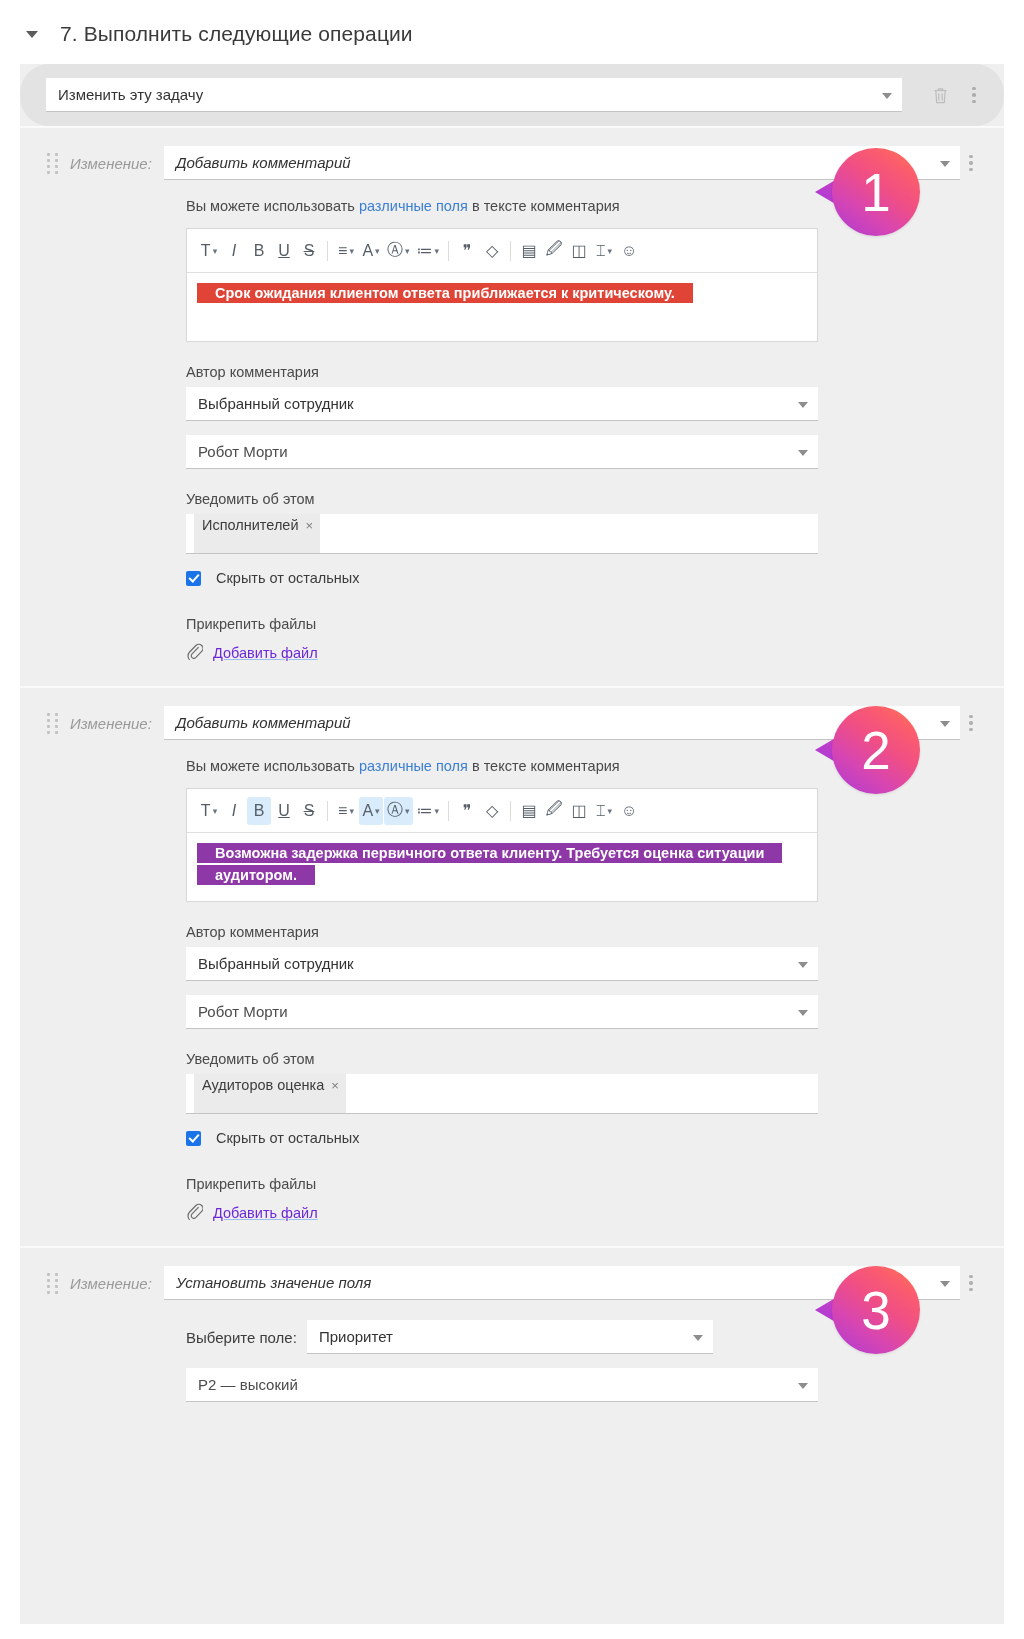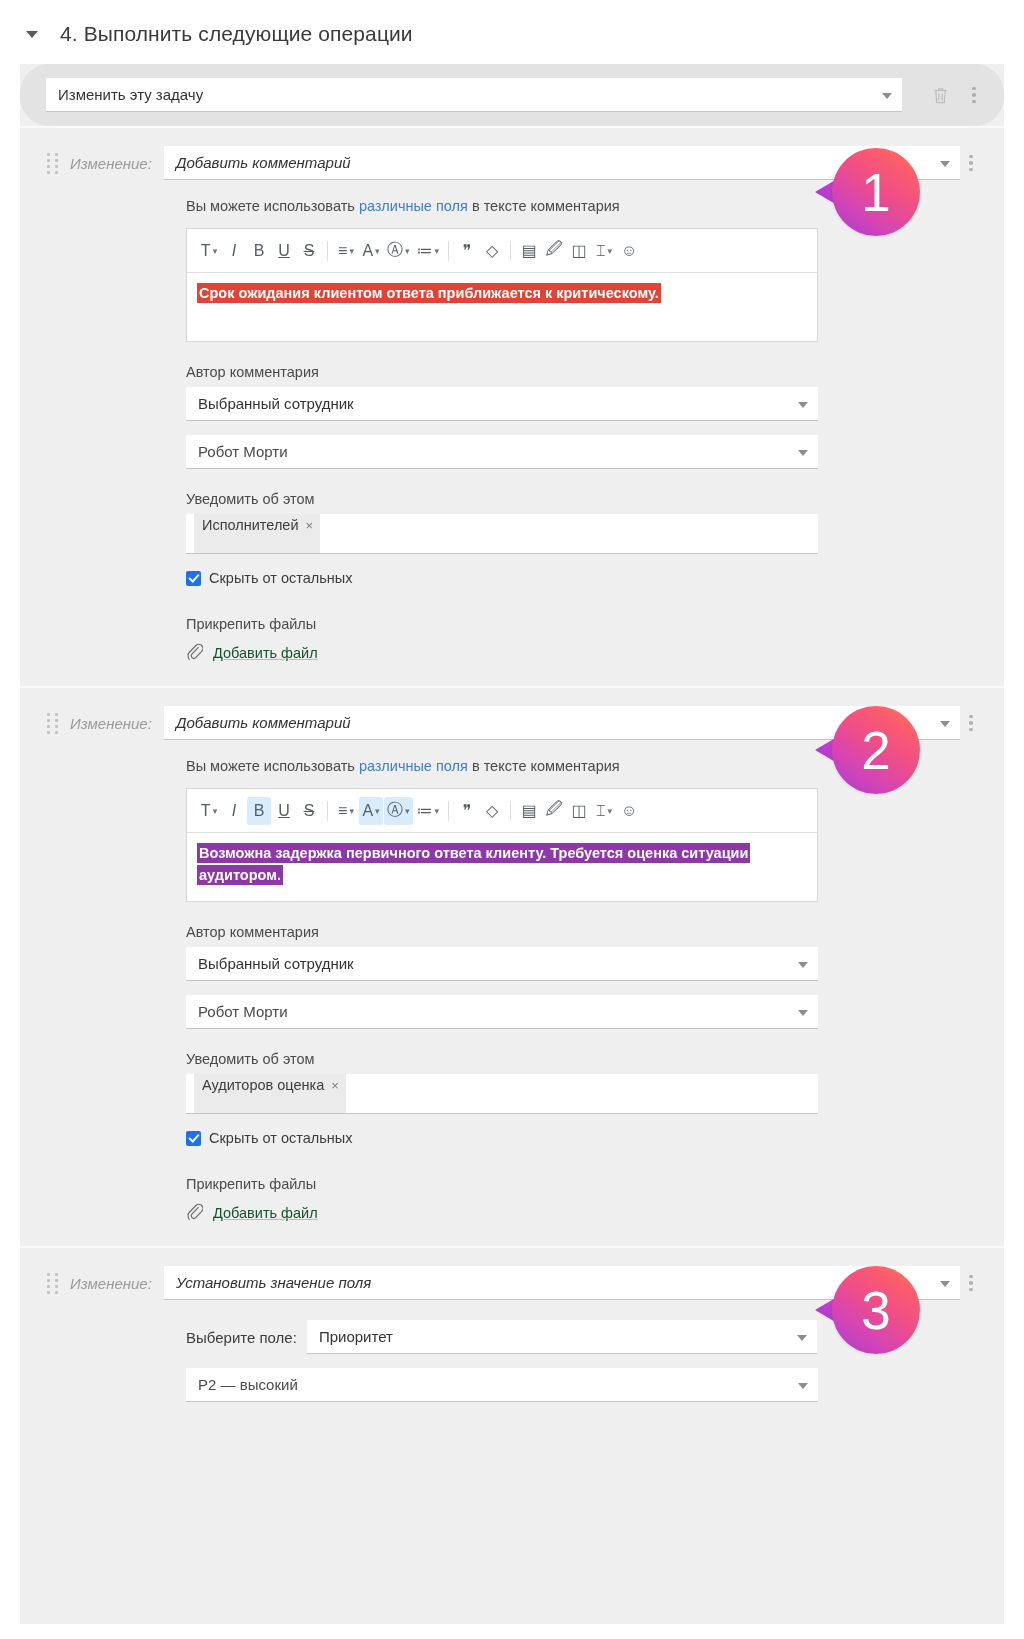--- a/index.html
+++ b/index.html
@@ -128,21 +128,21 @@
   .tb.active{ background:#d9ecfb; }
   .tb .cv{ font-size:9px; margin-left:2px; color:#6a7480; }
   .tb-sep{ width:1px;height:20px;background:#dcdcdc;margin:0 5px; }
   .editor-area{
     min-height:68px;
     padding:10px 10px 12px 10px;
     font-size:14.5px;
   }
   .hl{
     font-weight:bold; color:#ffffff;
-    padding:2px 2px; line-height:1.5;
+    padding:2px 18px; line-height:1.5;
     box-decoration-break:clone;
     -webkit-box-decoration-break:clone;
   }
 
   
   .flabel{ font-size:14.5px; color:#4a4a4a; margin:22px 0 7px 0; }
   .field{
     width:632px; background:#fff;
     border-bottom:1px solid #c4c4c4;
     height:34px; position:relative;
@@ -163,42 +163,42 @@
     min-height:34px; display:flex;align-items:center;
     padding:0 8px;
   }
   .tag{
     background:#ebebeb; color:#3c3c3c;
     font-size:14.5px; padding:3px 7px 20px 8px;
     display:inline-flex; align-items:center; gap:7px;
   }
   .tag .x{ color:#7d7d7d; font-size:13px; }
 
-  .checkrow{ display:flex; align-items:center; gap:8px; margin-top:16px; }
+  .checkrow{ display:flex; align-items:center; gap:15px; margin-top:16px; }
   .cb{
     width:15px;height:15px;background:#1a73e8;border-radius:2px;
     position:relative; flex:none;
   }
   .cb:after{
     content:""; position:absolute;left:4.5px;top:1.5px;
     width:4px;height:8px;border:solid #fff;border-width:0 2px 2px 0;
     transform:rotate(42deg);
   }
   .checkrow span{ font-size:14.5px; color:#3c3c3c; }
 
   .attach-label{ font-size:14.5px; color:#4a4a4a; margin:30px 0 10px 0; }
   .attach-row{ display:flex; align-items:center; gap:10px; }
   .attach-row a{
-    color:#14532d; font-size:14.5px;
+    color:#6d28d9; font-size:14.5px;
     text-decoration:underline; text-decoration-color:#9cc0ea;
   }
 
   .inlinerow{ display:flex; align-items:center; margin-top:20px; }
   .inlinerow .ilabel{ font-size:15px;color:#3c3c3c;margin-right:10px;white-space:nowrap;}
-  .inlinerow .field{ width:510px; }
+  .inlinerow .field{ width:406px; }
 
   
   .badge{
     position:absolute;
     width:88px;height:88px;
     z-index:5;
   }
   .badge .bubble{
     position:absolute; inset:0;
     border-radius:50%;
@@ -218,21 +218,21 @@
     color:#ffffff; font-size:53px; font-weight:400;
     line-height:1; font-family:"Liberation Sans", sans-serif;
     z-index:2;
   }
 </style>
 </head>
 <body>
 
 <div class="section-head">
   <span class="caret-down"></span>
-  <span class="section-title">4. Выполнить следующие операции</span>
+  <span class="section-title">7. Выполнить следующие операции</span>
 </div>
 
 <div class="panel">
 
   <div class="top-strip">
     <div class="select">
       <span>Изменить эту задачу</span>
       <span class="arrow"></span>
     </div>
     <div class="strip-icons">

